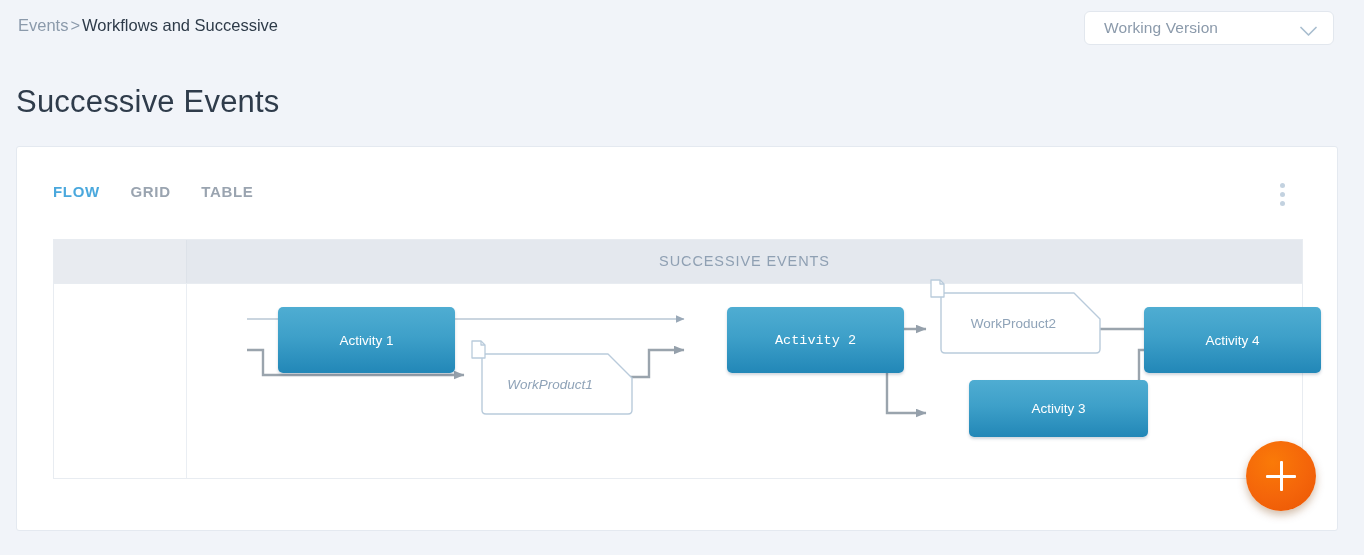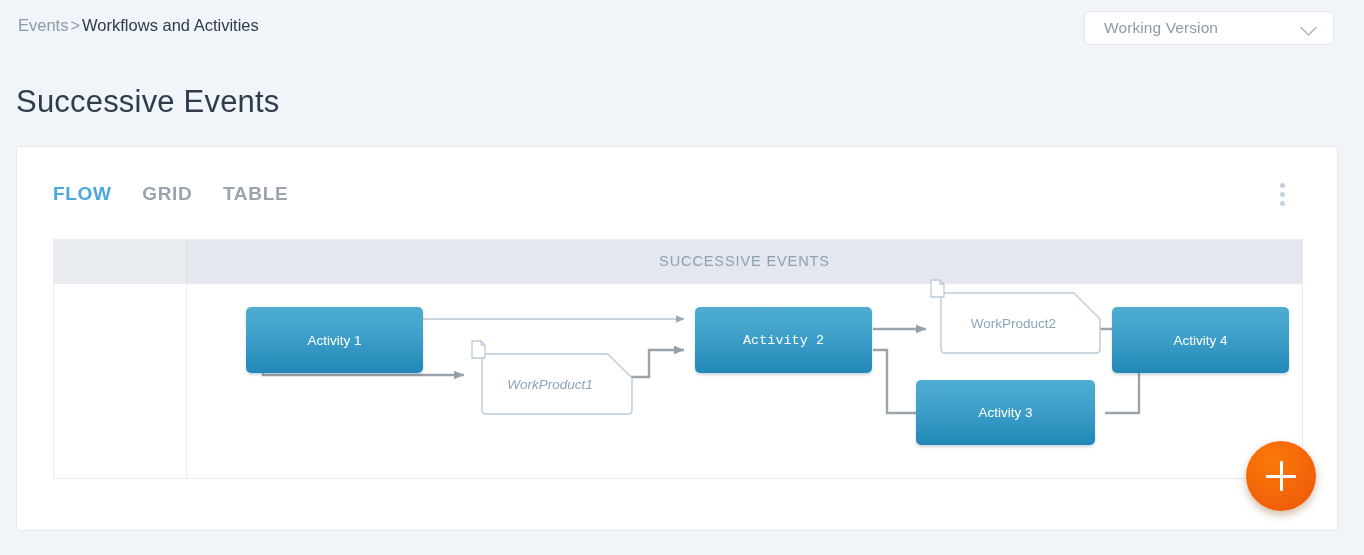--- a/index.html
+++ b/index.html
@@ -53,21 +53,21 @@
     width: 1322px; height: 385px;
     background: #ffffff;
     border: 1px solid #e4e9f0;
     border-radius: 3px;
   }
 
   
   #tabs { position: absolute; left: 36px; top: 36px; height: 22px; }
   .tab {
     display: inline-block;
-    font-size: 19px; font-weight: 700; letter-spacing: .7px;
+    font-size: 15px; font-weight: 700; letter-spacing: .7px;
     color: #9aa4b0; margin-right: 26px; cursor: pointer;
   }
   .tab.active { color: #4aa8dd; }
 
   #kebab-menu {
     position: absolute; left: 1253px; top: 36px;
     width: 24px; height: 24px; cursor: pointer;
   }
   #kebab-menu i {
     display: block; width: 5px; height: 5px; border-radius: 50%;
@@ -107,20 +107,21 @@
   #diagram {
     position: absolute; left: 133px; top: 0; right: 0; bottom: 0;
     overflow: visible;
   }
   #diagram-svg { position: absolute; left: 0; top: 0; }
 
   .node {
     position: absolute;
     display: flex; align-items: center; justify-content: center;
     cursor: pointer;
+    margin-left: 32px;
   }
   .activity {
     background: linear-gradient(180deg, #4fadd2 0%, #3ea0c9 45%, #2287b7 100%);
     border-radius: 5px;
     box-shadow: 0 2px 3px rgba(40,70,100,.22);
     color: #ffffff; font-size: 13.5px;
   }
   .wp-wrap { position: absolute; cursor: pointer; }
   .wp-label {
     position: absolute; left: 0; top: 0; width: 100%; height: 100%;
@@ -146,21 +147,21 @@
     position: absolute; left: 33.5px; top: 20px;
     width: 3px; height: 30px; background: #ffffff; border-radius: 1px;
   }
 </style>
 </head>
 <body>
 
 <div id="topbar">
 
   <div id="breadcrumb">
-    <span class="crumb-link">Events</span><span class="crumb-sep">&gt;</span><span class="crumb-cur">Workflows and Activities</span>
+    <span class="crumb-link">Events</span><span class="crumb-sep">&gt;</span><span class="crumb-cur">Workflows and Successive</span>
   </div>
 
   <div id="version-select">
     <span class="vs-label">Working Version</span>
     <span class="vs-chevron">
       <svg width="17" height="11" viewBox="0 0 17 11">
         <path d="M1 1.5 L8.5 9 L16 1.5" fill="none" stroke="#a9becf" stroke-width="1.7" stroke-linecap="round" stroke-linejoin="round"></path>
       </svg>
     </span>
   </div>
@@ -246,21 +247,21 @@
           </svg>
           <span class="wp-doc-icon">
             <svg width="18" height="22" viewBox="0 0 18 22">
               <path d="M2,2 L11,2 L15,6 L15,19 L2,19 Z" fill="#ffffff" stroke="#b9cbdb" stroke-width="1.3" stroke-linejoin="round"></path>
               <path d="M11,2 L11,6 L15,6" fill="none" stroke="#b9cbdb" stroke-width="1.3" stroke-linejoin="round"></path>
             </svg>
           </span>
           <span class="wp-label">WorkProduct2</span>
         </div>
 
-        <div class="node activity" style="left:729px; top:96px; width:179px; height:65px;">
+        <div class="node activity" style="left:750px; top:96px; width:179px; height:57px;">
           <span>Activity 3</span>
         </div>
 
         <div class="node activity" style="left:925px; top:23px; width:177px; height:66px;">
           <span>Activity 4</span>
         </div>
 
       </div>
     </div>
   </div>

